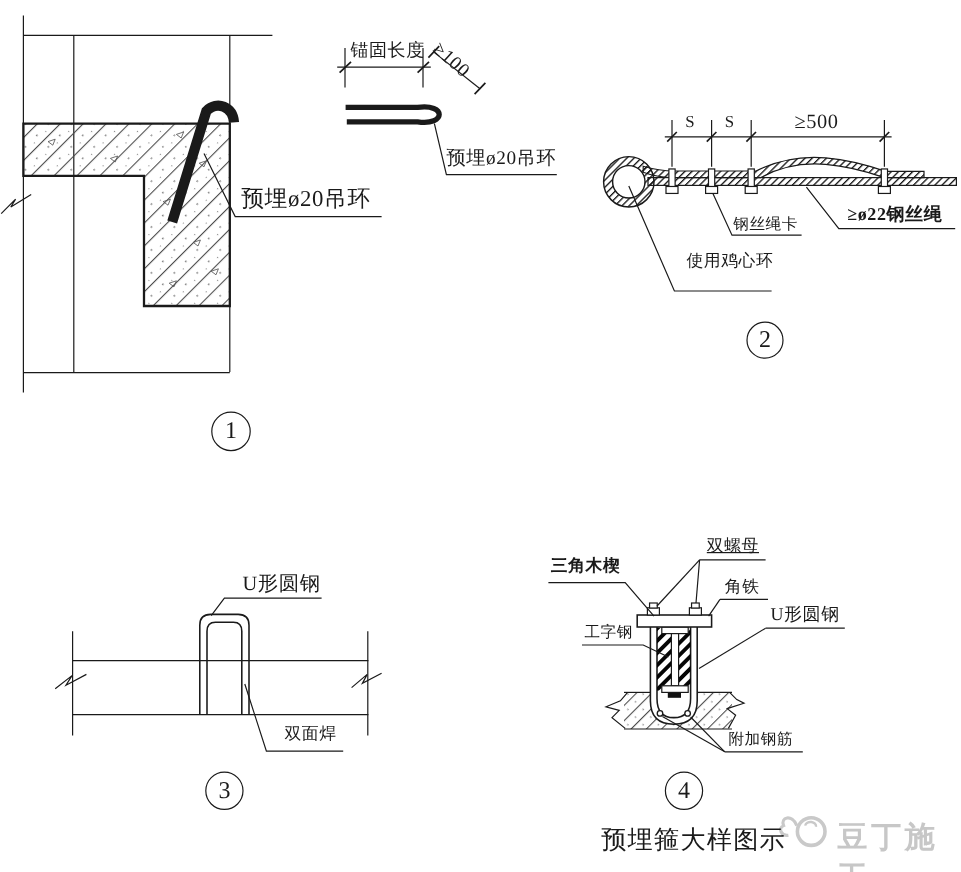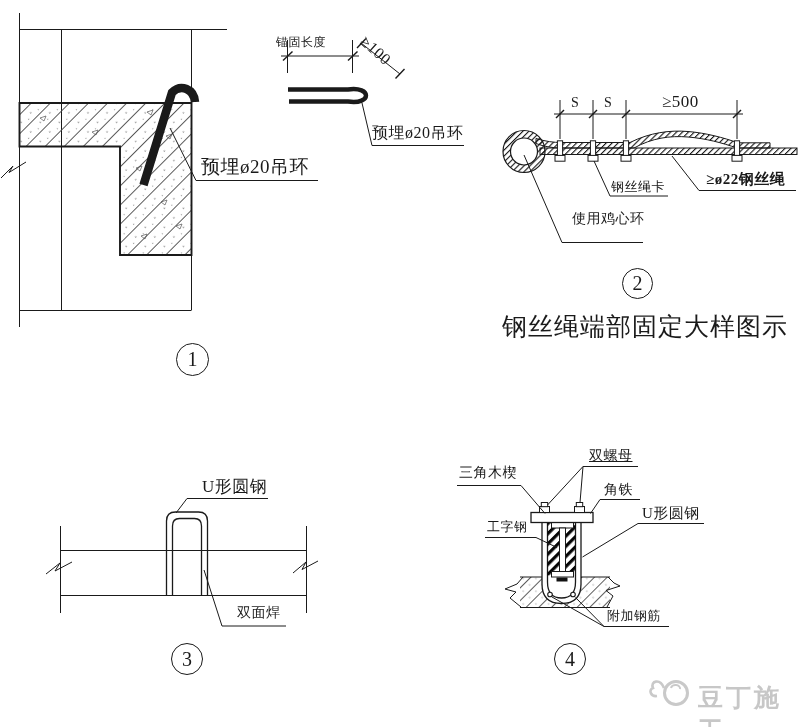--- a/index.html
+++ b/index.html
@@ -178,40 +178,40 @@
     <g fill="none" stroke="#c9c9c9">
       <path d="M664,688 C660,678 650,681 653,688 C648,690 651,697 657,696" stroke-width="2.6"></path>
       <circle cx="676" cy="693" r="11.5" stroke-width="3"></circle>
       <path d="M671,688 a4.5,3.5 0 1 1 9,1" stroke-width="2"></path>
     </g>
   </svg>
 
   <div class="lbl" style="left:201px;top:157px;font-size:19px;">预埋ø20吊环</div>
   <div class="circ" style="left:176px;top:343px;width:33px;height:33px;">1</div>
 
-  <div class="lbl" style="left:276px;top:36px;font-size:12px;">锚固长度</div>
+  <div class="lbl" style="left:292px;top:36px;font-size:15px;">锚固长度</div>
   <div class="lbl rot" style="left:368px;top:33px;font-size:16px;">≥100</div>
   <div class="lbl" style="left:372px;top:125px;font-size:16px;">预埋ø20吊环</div>
 
   <div class="lbl" style="left:571px;top:96px;font-size:14px;">S</div>
   <div class="lbl" style="left:604px;top:96px;font-size:14px;">S</div>
   <div class="lbl" style="left:662px;top:93px;font-size:17px;">≥500</div>
   <div class="lbl" style="left:611px;top:180px;font-size:13px;">钢丝绳卡</div>
   <div class="lbl" style="left:706px;top:172px;font-size:15px;font-weight:bold;">≥ø22钢丝绳</div>
   <div class="lbl" style="left:572px;top:212px;font-size:14px;">使用鸡心环</div>
   <div class="circ" style="left:622px;top:268px;width:31px;height:31px;">2</div>
-  <div class="caption" style="left:502px;top:314px;font-size:25px;">钢丝绳端部固定大样图示</div>
 
   <div class="lbl" style="left:202px;top:478px;font-size:17px;">U形圆钢</div>
   <div class="lbl" style="left:237px;top:606px;font-size:14px;">双面焊</div>
   <div class="circ" style="left:171px;top:643px;width:32px;height:32px;">3</div>
 
-  <div class="lbl" style="left:459px;top:466px;font-size:14px;">三角木楔</div>
+  <div class="lbl" style="left:459px;top:466px;font-size:14px;font-weight:bold;">三角木楔</div>
   <div class="lbl" style="left:589px;top:449px;font-size:14px;text-decoration:underline;">双螺母</div>
   <div class="lbl" style="left:604px;top:483px;font-size:14px;">角铁</div>
   <div class="lbl" style="left:642px;top:506px;font-size:15px;">U形圆钢</div>
   <div class="lbl" style="left:487px;top:520px;font-size:13px;">工字钢</div>
   <div class="lbl" style="left:607px;top:609px;font-size:13px;text-align:right;">附加钢筋</div>
   <div class="circ" style="left:554px;top:643px;width:32px;height:32px;">4</div>
+  <div class="caption" style="left:501px;top:690px;font-size:21px;">预埋箍大样图示</div>
 
   <div class="wm" style="left:698px;top:681px;font-size:25px;">豆丁施工</div>
 
 </div>
 
 </body></html>

